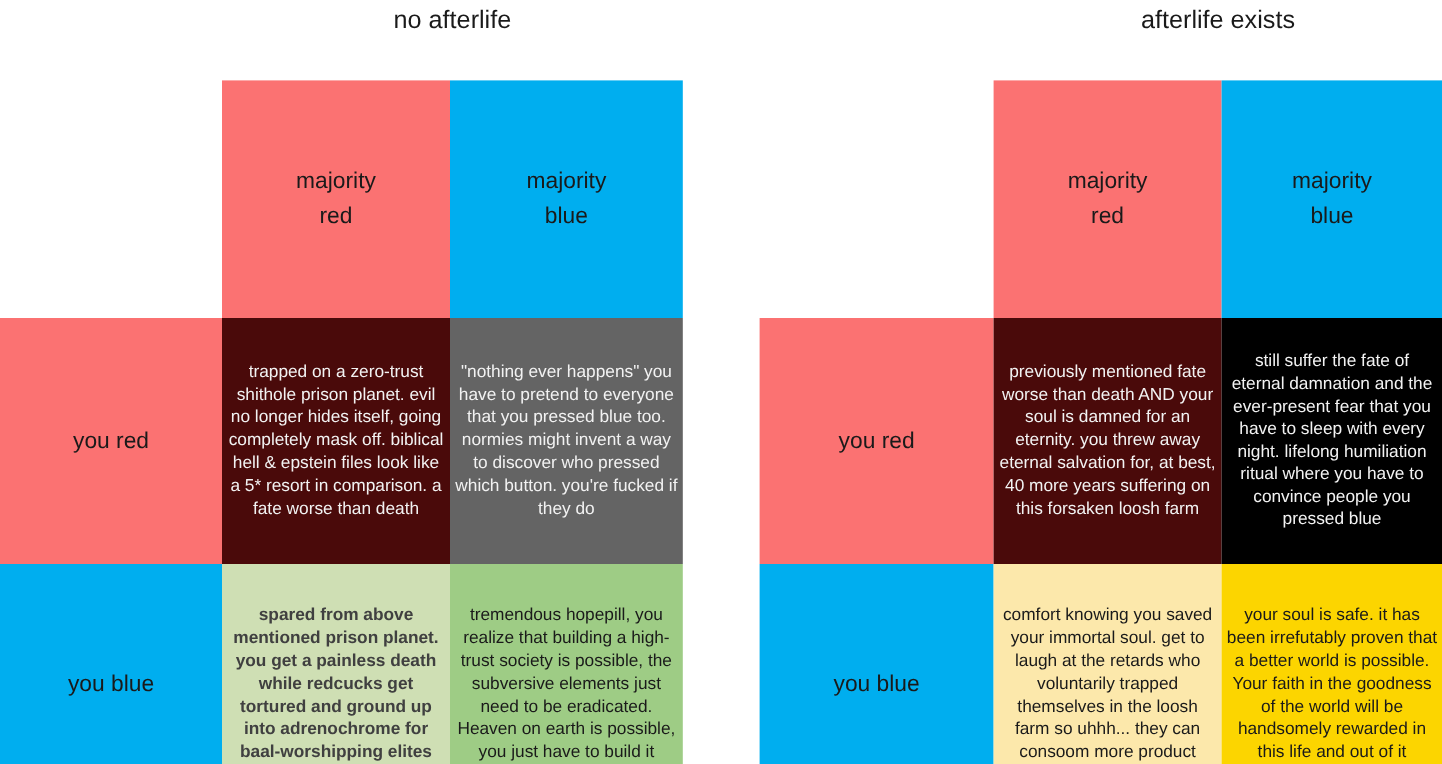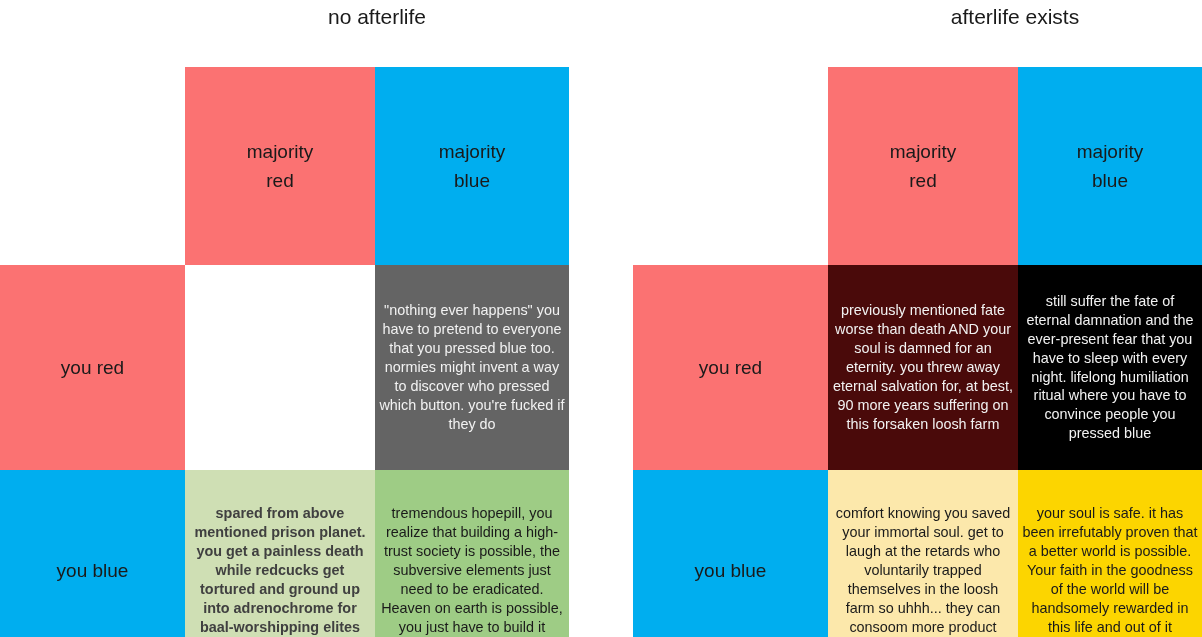--- a/index.html
+++ b/index.html
@@ -123,20 +123,21 @@
       <div>
         <span class="lbl">majority</span>
         <span class="lbl">blue</span>
       </div>
     </div>
 
     <div class="cell row-head r-red bg-red">you red</div>
 
     <div class="cell row-head r-blue bg-blue">you blue</div>
 
+    <div class="cell body-cell c-red r-red bg-maroon">trapped on a zero-trust shithole prison planet. evil no longer hides itself, going completely mask off. biblical hell &amp; epstein files look like a 5* resort in comparison. a fate worse than death</div>
 
     <div class="cell body-cell c-blue r-red bg-gray">"nothing ever happens" you have to pretend to everyone that you pressed blue too. normies might invent a way to discover who pressed which button. you're fucked if they do</div>
 
     <div class="cell body-cell c-red r-blue bg-green-l">spared from above mentioned prison planet. you get a painless death while redcucks get tortured and ground up into adrenochrome for baal-worshipping elites</div>
 
     <div class="cell body-cell c-blue r-blue bg-green">tremendous hopepill, you realize that building a high-trust society is possible, the subversive elements just need to be eradicated. Heaven on earth is possible, you just have to build it</div>
   </div>
 
   <div class="matrix right">
 
@@ -153,21 +154,21 @@
       <div>
         <span class="lbl">majority</span>
         <span class="lbl">blue</span>
       </div>
     </div>
 
     <div class="cell row-head r-red bg-red">you red</div>
 
     <div class="cell row-head r-blue bg-blue">you blue</div>
 
-    <div class="cell body-cell c-red r-red bg-maroon">previously mentioned fate worse than death AND your soul is damned for an eternity. you threw away eternal salvation for, at best, 90 more years suffering on this forsaken loosh farm</div>
+    <div class="cell body-cell c-red r-red bg-maroon">previously mentioned fate worse than death AND your soul is damned for an eternity. you threw away eternal salvation for, at best, 40 more years suffering on this forsaken loosh farm</div>
 
     <div class="cell body-cell c-blue r-red bg-black">still suffer the fate of eternal damnation and the ever-present fear that you have to sleep with every night. lifelong humiliation ritual where you have to convince people you pressed blue</div>
 
     <div class="cell body-cell c-red r-blue bg-cream">comfort knowing you saved your immortal soul. get to laugh at the retards who voluntarily trapped themselves in the loosh farm so uhhh... they can consoom more product</div>
 
     <div class="cell body-cell c-blue r-blue bg-gold">your soul is safe. it has been irrefutably proven that a better world is possible. Your faith in the goodness of the world will be handsomely rewarded in this life and out of it</div>
   </div>
 
 </div>
 

